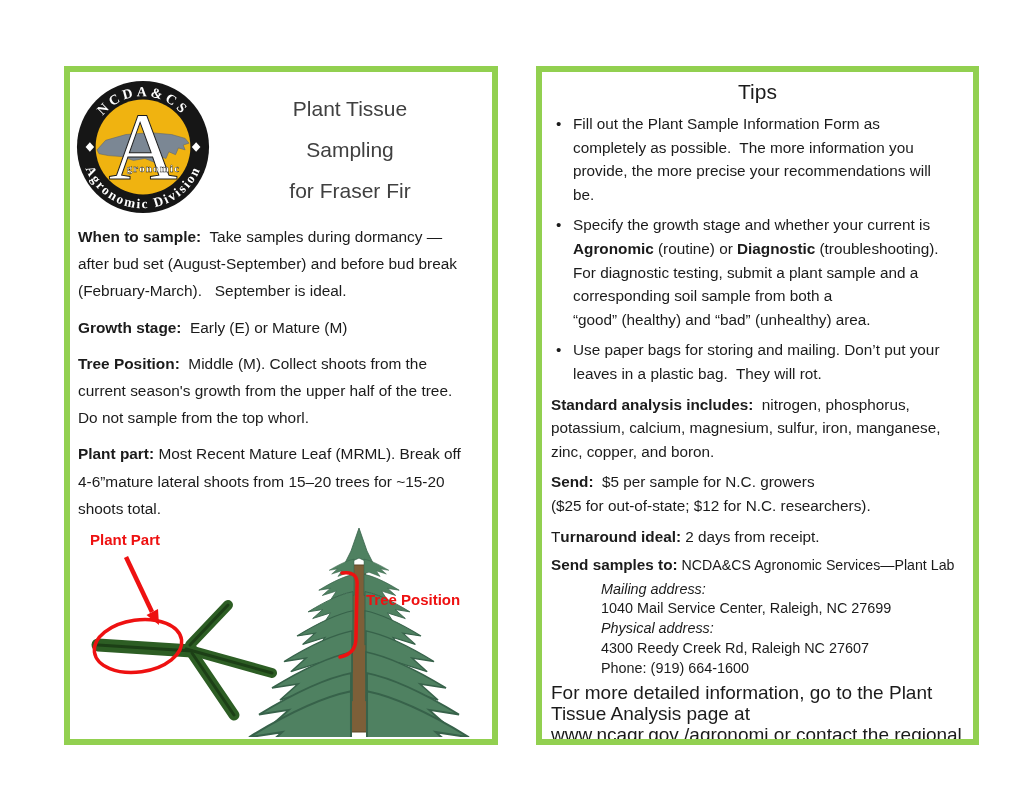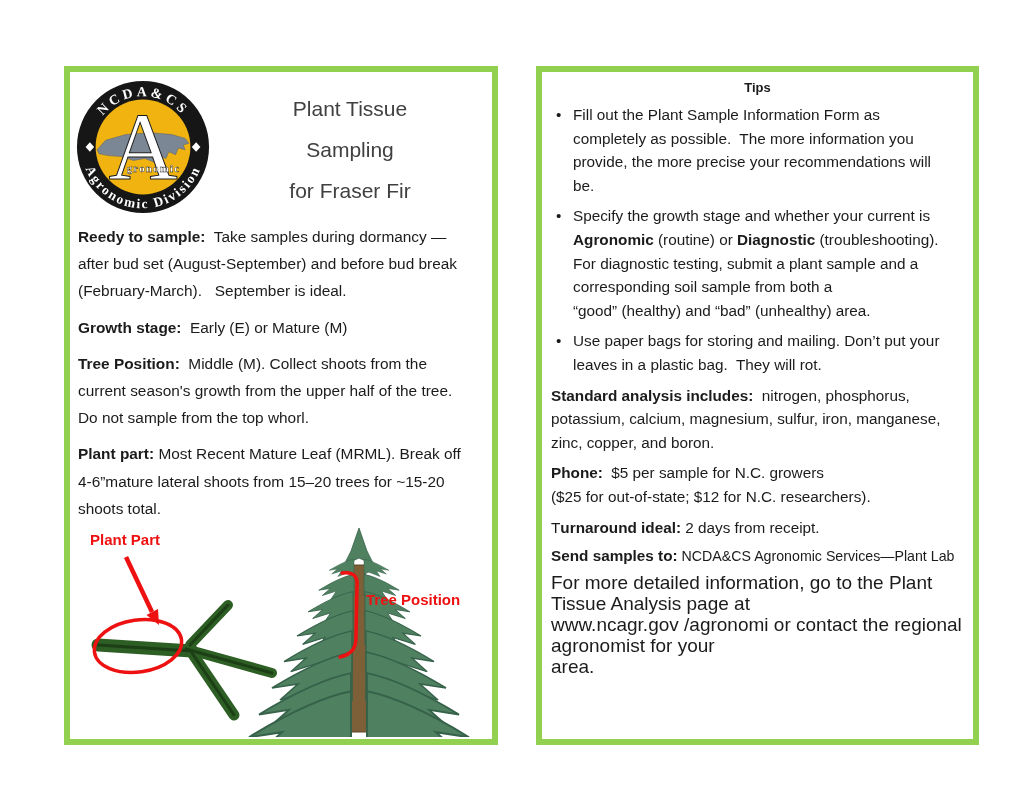--- a/index.html
+++ b/index.html
@@ -21,21 +21,21 @@
   .para b{font-weight:bold;}
 
   
   .figure{position:absolute;left:4px;right:4px;bottom:2px;height:212px;}
   .fig-label{position:absolute;color:#ee1111;font-weight:bold;font-size:15px;white-space:nowrap;}
   #plant-part-label{left:16px;top:6px;}
   #tree-pos-label{left:292px;top:66px;}
   .figure svg{position:absolute;left:0;top:0;}
 
   
-  .tips-title{text-align:center;font-weight:bold;font-size:13px;margin:6px 0 8px 0;}
+  .tips-title{text-align:center;font-weight:normal;font-size:21px;margin:6px 0 8px 0;}
   .tip{display:flex;font-size:15.3px;line-height:23.6px;margin:0 0 7px 0;}
   .tip-marker{flex:0 0 22px;padding-left:5px;box-sizing:border-box;}
   .tip-text{flex:1;white-space:pre-wrap;}
   .rp{font-size:15.3px;line-height:23.6px;margin:7px 0 0 0;white-space:pre-wrap;}
   .rp b{font-weight:bold;}
   .send-line{margin-top:5px;}
   .send-value{font-size:14.2px;}
   .addr{margin:2px 0 0 50px;font-size:14.4px;line-height:19.8px;}
   .addr-line.it{font-style:italic;}
   .footer-note{font-size:19px;line-height:21px;margin-top:3px;white-space:pre-wrap;}
@@ -66,21 +66,21 @@
         <path d="M121,70 L125.5,65 L130,70 L125.5,75 Z" fill="#ffffff"></path>
       </svg>
     </div>
     <div class="doc-title">
       <div>Plant Tissue</div>
       <div>Sampling</div>
       <div>for Fraser Fir</div>
     </div>
   </div>
 
-  <div class="para"><b>Reedy to sample:</b><span>  Take samples during dormancy —
+  <div class="para"><b>When to sample:</b><span>  Take samples during dormancy —
 after bud set (August-September) and before bud break
 (February-March).   September is ideal.</span></div>
   <div class="para"><b>Growth stage:</b><span>  Early (E) or Mature (M)</span></div>
   <div class="para"><b>Tree Position:</b><span>  Middle (M). Collect shoots from the
 current season's growth from the upper half of the tree.
 Do not sample from the top whorl.</span></div>
   <div class="para"><b>Plant part:</b><span> Most Recent Mature Leaf (MRML). Break off
 4-6”mature lateral shoots from 15–20 trees for ~15-20
 shoots total.</span></div>
 
@@ -157,24 +157,31 @@
   <div class="tip">
     <span class="tip-marker">•</span>
     <span class="tip-text"><span>Use paper bags for storing and mailing. Don’t put your
 leaves in a plastic bag.  They will rot.</span></span>
   </div>
 
   <div class="rp"><b>Standard analysis includes:</b><span>  nitrogen, phosphorus,
 potassium, calcium, magnesium, sulfur, iron, manganese,
 zinc, copper, and boron.</span></div>
 
-  <div class="rp"><b>Phone:</b><span>  $5 per sample for N.C. growers
+  <div class="rp"><b>Send:</b><span>  $5 per sample for N.C. growers
 ($25 for out-of-state; $12 for N.C. researchers).</span></div>
 
   <div class="rp"><span>T</span><b>urnaround ideal:</b><span> 2 days from receipt.</span></div>
 
   <div class="rp send-line"><b>Send samples to:</b><span class="send-value"> NCDA&amp;CS Agronomic Services—Plant Lab</span></div>
 
+  <div class="addr">
+    <div class="addr-line it">Mailing address:</div>
+    <div class="addr-line">1040 Mail Service Center, Raleigh, NC 27699</div>
+    <div class="addr-line it">Physical address:</div>
+    <div class="addr-line">4300 Reedy Creek Rd, Raleigh NC 27607</div>
+    <div class="addr-line">Phone: (919) 664-1600</div>
+  </div>
 
   <div class="footer-note">For more detailed information, go to the Plant Tissue Analysis page at
 www.ncagr.gov /agronomi or contact the regional agronomist for your
 area.</div>
 </div>
 
 </body></html>

